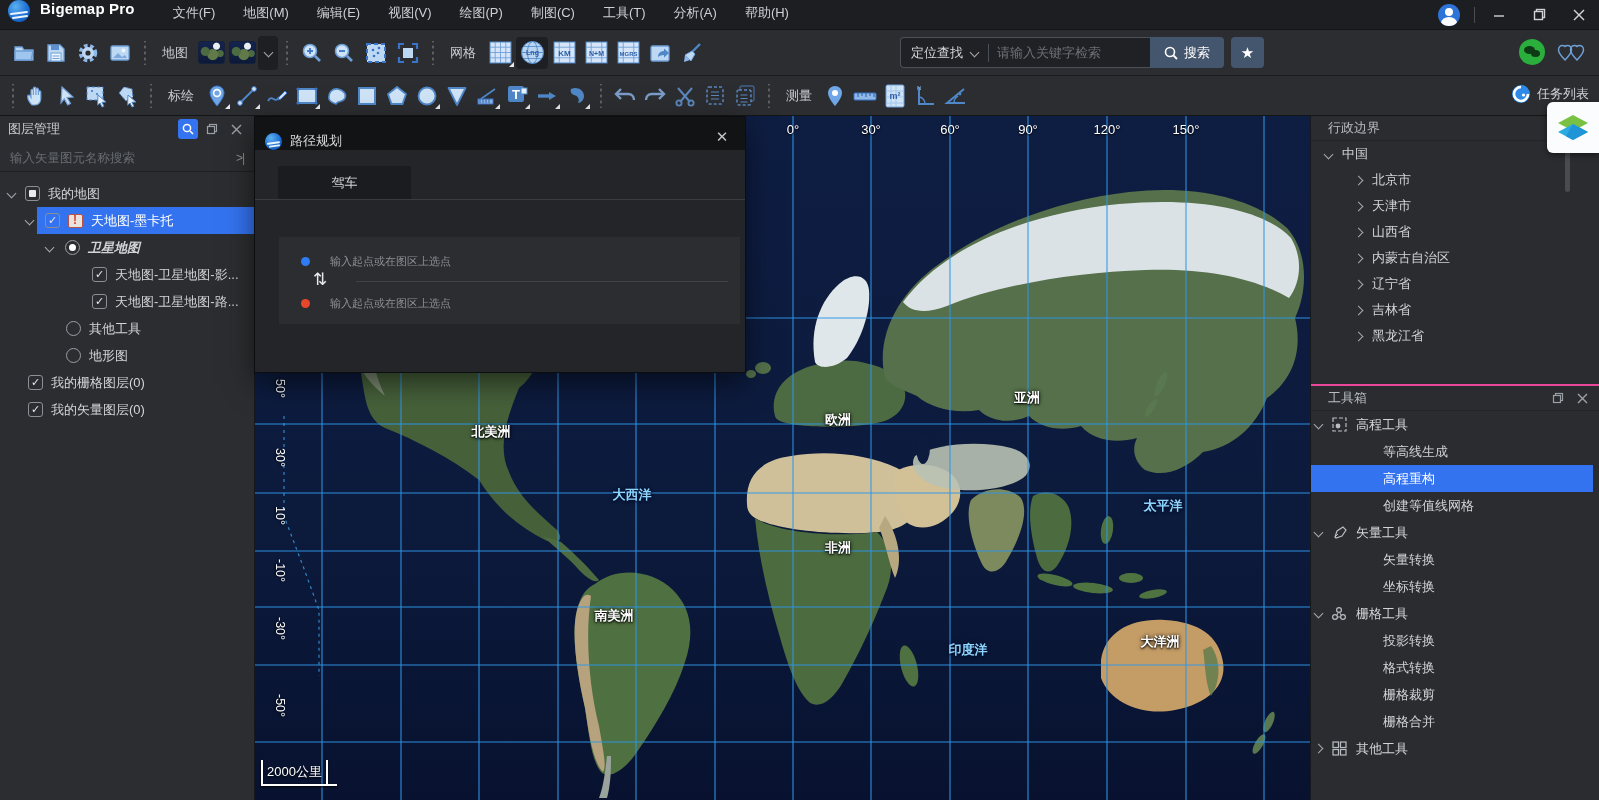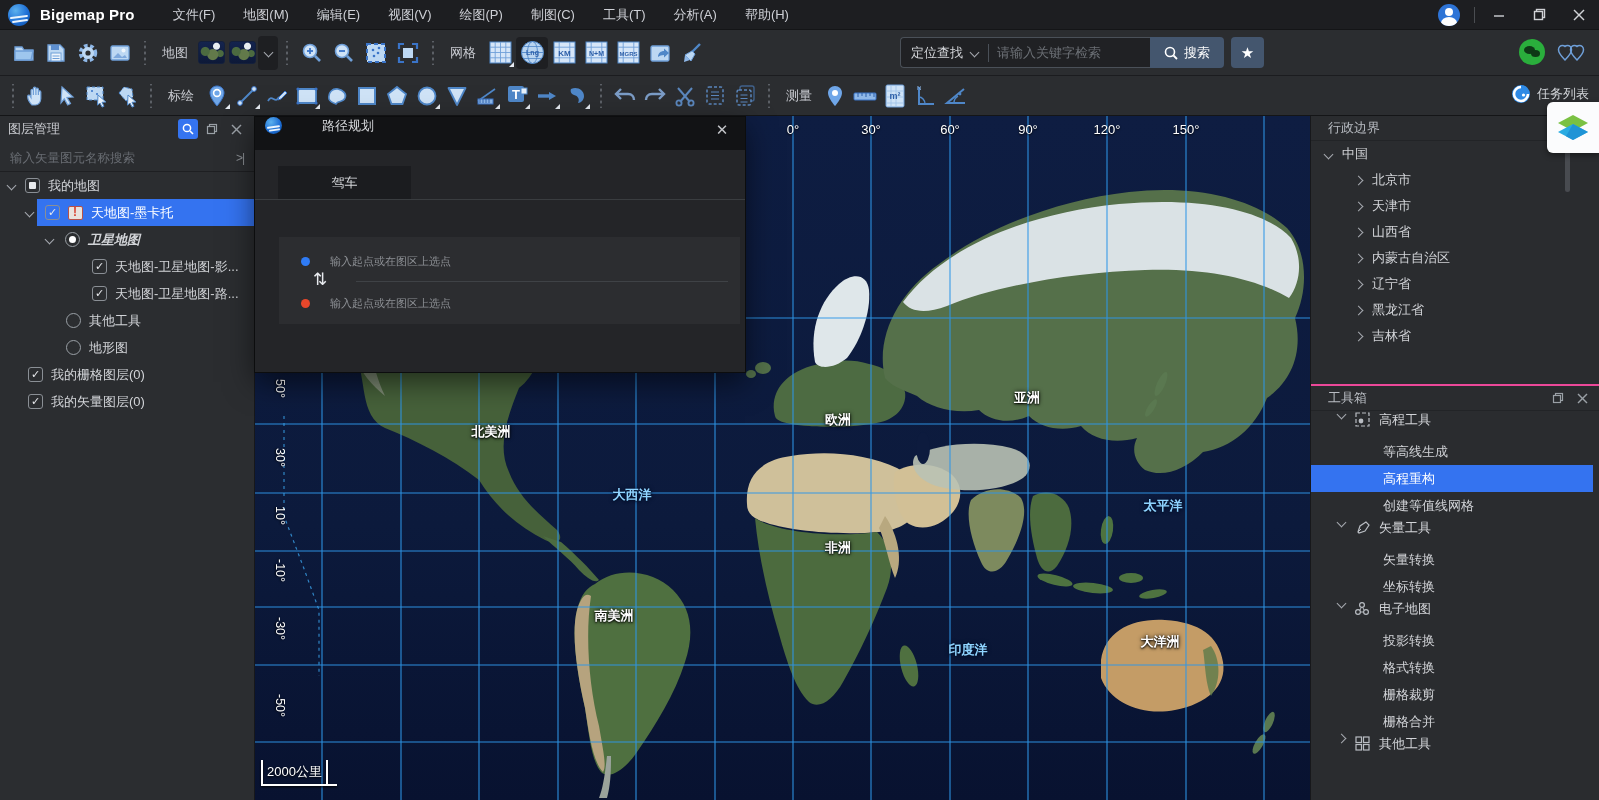--- a/index.html
+++ b/index.html
@@ -4,21 +4,21 @@
 <style>
   * { margin:0; padding:0; box-sizing:border-box; }
   html,body { background:#111; }
   #app {
     position:relative; width:1599px; height:800px; overflow:hidden;
     background:#1e1f22; font-family:"Liberation Sans", sans-serif;
     color:#ced0d6; font-size:13px; user-select:none;
   }
   
   .titlebar { position:absolute; left:0; top:0; width:1599px; height:30px;
-    background:#1d1e21; display:flex; align-items:center; border-bottom:1px solid #141517;}
+    background:#1d1e21; display:flex; align-items:flex-start; border-bottom:1px solid #141517;}
   .applogo { width:22px; height:22px; margin:0 10px 0 8px; border-radius:50%;
     background:radial-gradient(circle at 35% 30%, #5cb1ee, #1e6fd6 55%, #0c4c9e); position:relative; overflow:hidden;}
   .applogo i { position:absolute; left:2px; right:2px; height:2px; background:#eaf4fd; border-radius:2px;}
   .applogo i:nth-child(1){ top:12px; transform:rotate(-8deg);}
   .applogo i:nth-child(2){ top:16px; left:4px; transform:rotate(-8deg);}
   .appname { font-weight:bold; font-size:15px; color:#fff; margin-right:26px; letter-spacing:.2px;}
   .menus { display:flex; gap:4px;}
   .menu-item { padding:4px 12px; border-radius:4px; color:#ced0d6;}
   .tb-right { margin-left:auto; display:flex; align-items:center; height:100%;}
   .avatar { width:22px; height:22px; border-radius:50%; background:#2e74d6; position:relative; overflow:hidden; margin-right:14px;}
@@ -66,21 +66,21 @@
   .wechat { width:26px; height:26px; border-radius:50%; background:#2aae3c; position:relative;}
   .wechat i { position:absolute; left:5px; top:7px; width:11px; height:8px; border-radius:50%; background:#0e3a16;}
   .wechat u { position:absolute; left:12px; top:11px; width:9px; height:7px; border-radius:50%; background:#0e3a16;}
   .tasklist { position:absolute; right:10px; top:8px; display:flex; align-items:center; gap:6px; color:#cfd2d6;}
   
   .leftpanel { position:absolute; left:0; top:116px; width:255px; height:684px; background:#2b2d30; border-right:1px solid #17181b;}
   .panelhead { height:26px; display:flex; align-items:center; padding:0 8px; color:#c9cbd0;}
   .panelhead .title { flex:1;}
   .miniicon { width:20px; height:20px; display:flex; align-items:center; justify-content:center; margin-left:4px; border-radius:3px; color:#9aa0a6;}
   .miniicon.blue { background:#3574f0; color:#fff;}
-  .searchrow { height:28px; margin:2px 0 0; display:flex; align-items:center; padding:0 10px; border-bottom:1px solid #1e1f22;}
+  .searchrow { height:28px; margin:2px 0 8px; display:flex; align-items:center; padding:0 10px; border-bottom:1px solid #1e1f22;}
   .searchrow input { flex:1; background:transparent; border:none; outline:none; color:#c8cacf; font-size:12.5px; font-family:"Liberation Sans",sans-serif;}
   .searchrow input::placeholder { color:#686c72;}
   .expandmark { color:#8a8e93; font-size:12px; letter-spacing:-1px;}
   .trow { display:flex; align-items:center; height:27px; font-size:13px; color:#d2d4d8;}
   .trow .hl { display:flex; align-items:center; flex:1; height:100%; gap:8px;}
   .trow.selected .hl { background:#3473f0; color:#fff;}
   .cb { width:15px; height:15px; border:1.5px solid #8a8f95; border-radius:3px; display:flex;
     align-items:center; justify-content:center; font-size:11px; color:#e8eaed; flex:0 0 auto; background:transparent;}
   .cb.ind::after { content:""; width:7px; height:7px; background:#e8eaed; border-radius:1px;}
   .radio { width:15px; height:15px; border:1.5px solid #9aa0a6; border-radius:50%; display:flex; align-items:center; justify-content:center; flex:0 0 auto;}
@@ -96,41 +96,41 @@
   .lonlab { position:absolute; top:6px; transform:translateX(-50%); color:#fff; font-size:13px; text-shadow:0 1px 2px #000;}
   .latlab { position:absolute; left:18px; writing-mode:vertical-rl; color:#fff; font-size:12.5px; text-shadow:0 1px 2px #000;}
   .scalebar { position:absolute; left:6px; top:644px; border-bottom:2px solid #fff; width:76px; height:26px; filter:drop-shadow(0 1px 1px #000);}
   .scalebar span { display:inline-block; border-left:2px solid #fff; border-right:2px solid #fff;
     padding:3px 4px 2px; color:#fff; font-size:13px; height:24px;}
   .corner-logo { position:absolute; left:1547px; top:102px; width:52px; height:51px; background:#fbfcfd;
     border-radius:6px 0 0 6px; box-shadow:0 2px 6px rgba(0,0,0,.45); display:flex; align-items:center; justify-content:center;}
   
   .dialog { position:absolute; left:255px; top:117px; width:490px; height:255px; background:#242528;
     box-shadow:0 0 0 1px #0c0d0e, 0 10px 28px rgba(0,0,0,.55);}
-  .dlg-titlebar { height:33px; background:#121315; display:flex; align-items:flex-start; padding:0 10px;gap:32px;}
+  .dlg-titlebar { height:33px; background:#121315; display:flex; align-items:flex-end; padding:0 10px;}
   .dlg-title { color:#d8dadd; margin-left:8px; flex:1;}
   .dlg-close { width:26px; height:26px; display:flex; align-items:center; justify-content:center; color:#c3c5c9; font-size:15px;}
   .dlg-tabs { margin-top:16px; border-bottom:1px solid #3a3d40; display:flex;}
   .dlg-tab { width:133px; height:33px; background:#1b1c1f; color:#d5d7da; display:flex; align-items:center; justify-content:center; margin-left:23px;}
   .routepanel { position:absolute; left:24px; top:120px; width:461px; height:87px; background:#2c2d30;}
   .routerow { position:absolute; left:0; right:0; height:36px; display:flex; align-items:center;}
   .routerow .dot { width:9px; height:9px; border-radius:50%; margin:0 20px 0 22px; flex:0 0 auto;}
   .routerow .ph { color:#8d9095; font-size:11px;}
   .routediv { position:absolute; left:77px; right:12px; top:44px; height:1px; background:#3f4246;}
   .swapicon { position:absolute; left:34px; top:32px; color:#e8eaee; font-size:17px;}
   
   .rightpanel { position:absolute; left:1310px; top:116px; width:289px; height:684px; background:#2a2c2f; border-left:1px solid #17181b;}
   .adminpanel { position:absolute; left:0; top:0; width:260px; height:268px;}
   .rp-head { height:25px; display:flex; align-items:center; padding:0 8px 0 17px; color:#b9bdc3; border-bottom:1px solid #222427;}
   .rp-head .title { flex:1;}
   .rrow { display:flex; align-items:center; height:26px; color:#d2d4d8; gap:10px;}
   .toolboxpanel { position:absolute; left:0; top:268px; width:289px; height:416px; border-top:2px solid #ec4899;}
   .toolitem { display:flex; align-items:center; height:27px; color:#d2d4d8; padding-left:72px;}
   .toolitem.selected { background:#3473f0; color:#fff; width:282px;}
-  .tgroup { display:flex; align-items:flex-start; height:27px; gap:9px; padding-left:27px; color:#d2d4d8;}
+  .tgroup { display:flex; align-items:center; height:27px; gap:9px; padding-left:4px; color:#d2d4d8;}
   .gicon { width:16px; height:16px; display:flex; align-items:center; justify-content:center; color:#b9bdc3;}
   .vscroll { position:absolute; right:1px; top:34px; width:5px; height:42px; border-radius:3px; background:#56595e; opacity:.7;}
 </style>
 </head>
 <body>
 
 <div id="app">
 
   <div class="titlebar">
     <div class="applogo">
@@ -781,25 +781,25 @@
       <div class="rrow" style="padding-left:44px">
         <span class="chev right"></span>
         <span>内蒙古自治区</span>
       </div>
       <div class="rrow" style="padding-left:44px">
         <span class="chev right"></span>
         <span>辽宁省</span>
       </div>
       <div class="rrow" style="padding-left:44px">
         <span class="chev right"></span>
-        <span>黑龙江省</span>
+        <span>吉林省</span>
       </div>
       <div class="rrow" style="padding-left:44px">
         <span class="chev right"></span>
-        <span>吉林省</span>
+        <span>黑龙江省</span>
       </div>
       <div class="vscroll"></div>
     </div>
 
     <div class="toolboxpanel">
       <div class="rp-head">
         <span class="title">工具箱</span>
         <span class="miniicon">
             <svg width="12" height="12">
               <rect x="3.5" y="1.5" width="7" height="7" fill="none" stroke="#9aa0a6" stroke-width="1.2"></rect>
@@ -851,21 +851,21 @@
       <div class="tgroup">
         <span class="chev"></span>
         <span class="gicon">
             <svg width="16" height="15">
               <circle cx="4" cy="11" r="2.4" fill="none" stroke="#b9bdc3" stroke-width="1.2"></circle>
               <circle cx="12" cy="11" r="2.4" fill="none" stroke="#b9bdc3" stroke-width="1.2"></circle>
               <circle cx="8" cy="4" r="2.4" fill="none" stroke="#b9bdc3" stroke-width="1.2"></circle>
               <path d="M6 9l1.2-2.4M10 9L8.8 6.6M6.5 11h3" stroke="#b9bdc3"></path>
             </svg>
           </span>
-        <span>电子地图</span>
+        <span>栅格工具</span>
       </div>
       <div class="toolitem">
           <span>投影转换</span>
         </div>
       <div class="toolitem">
           <span>格式转换</span>
         </div>
       <div class="toolitem">
           <span>栅格裁剪</span>
         </div>

